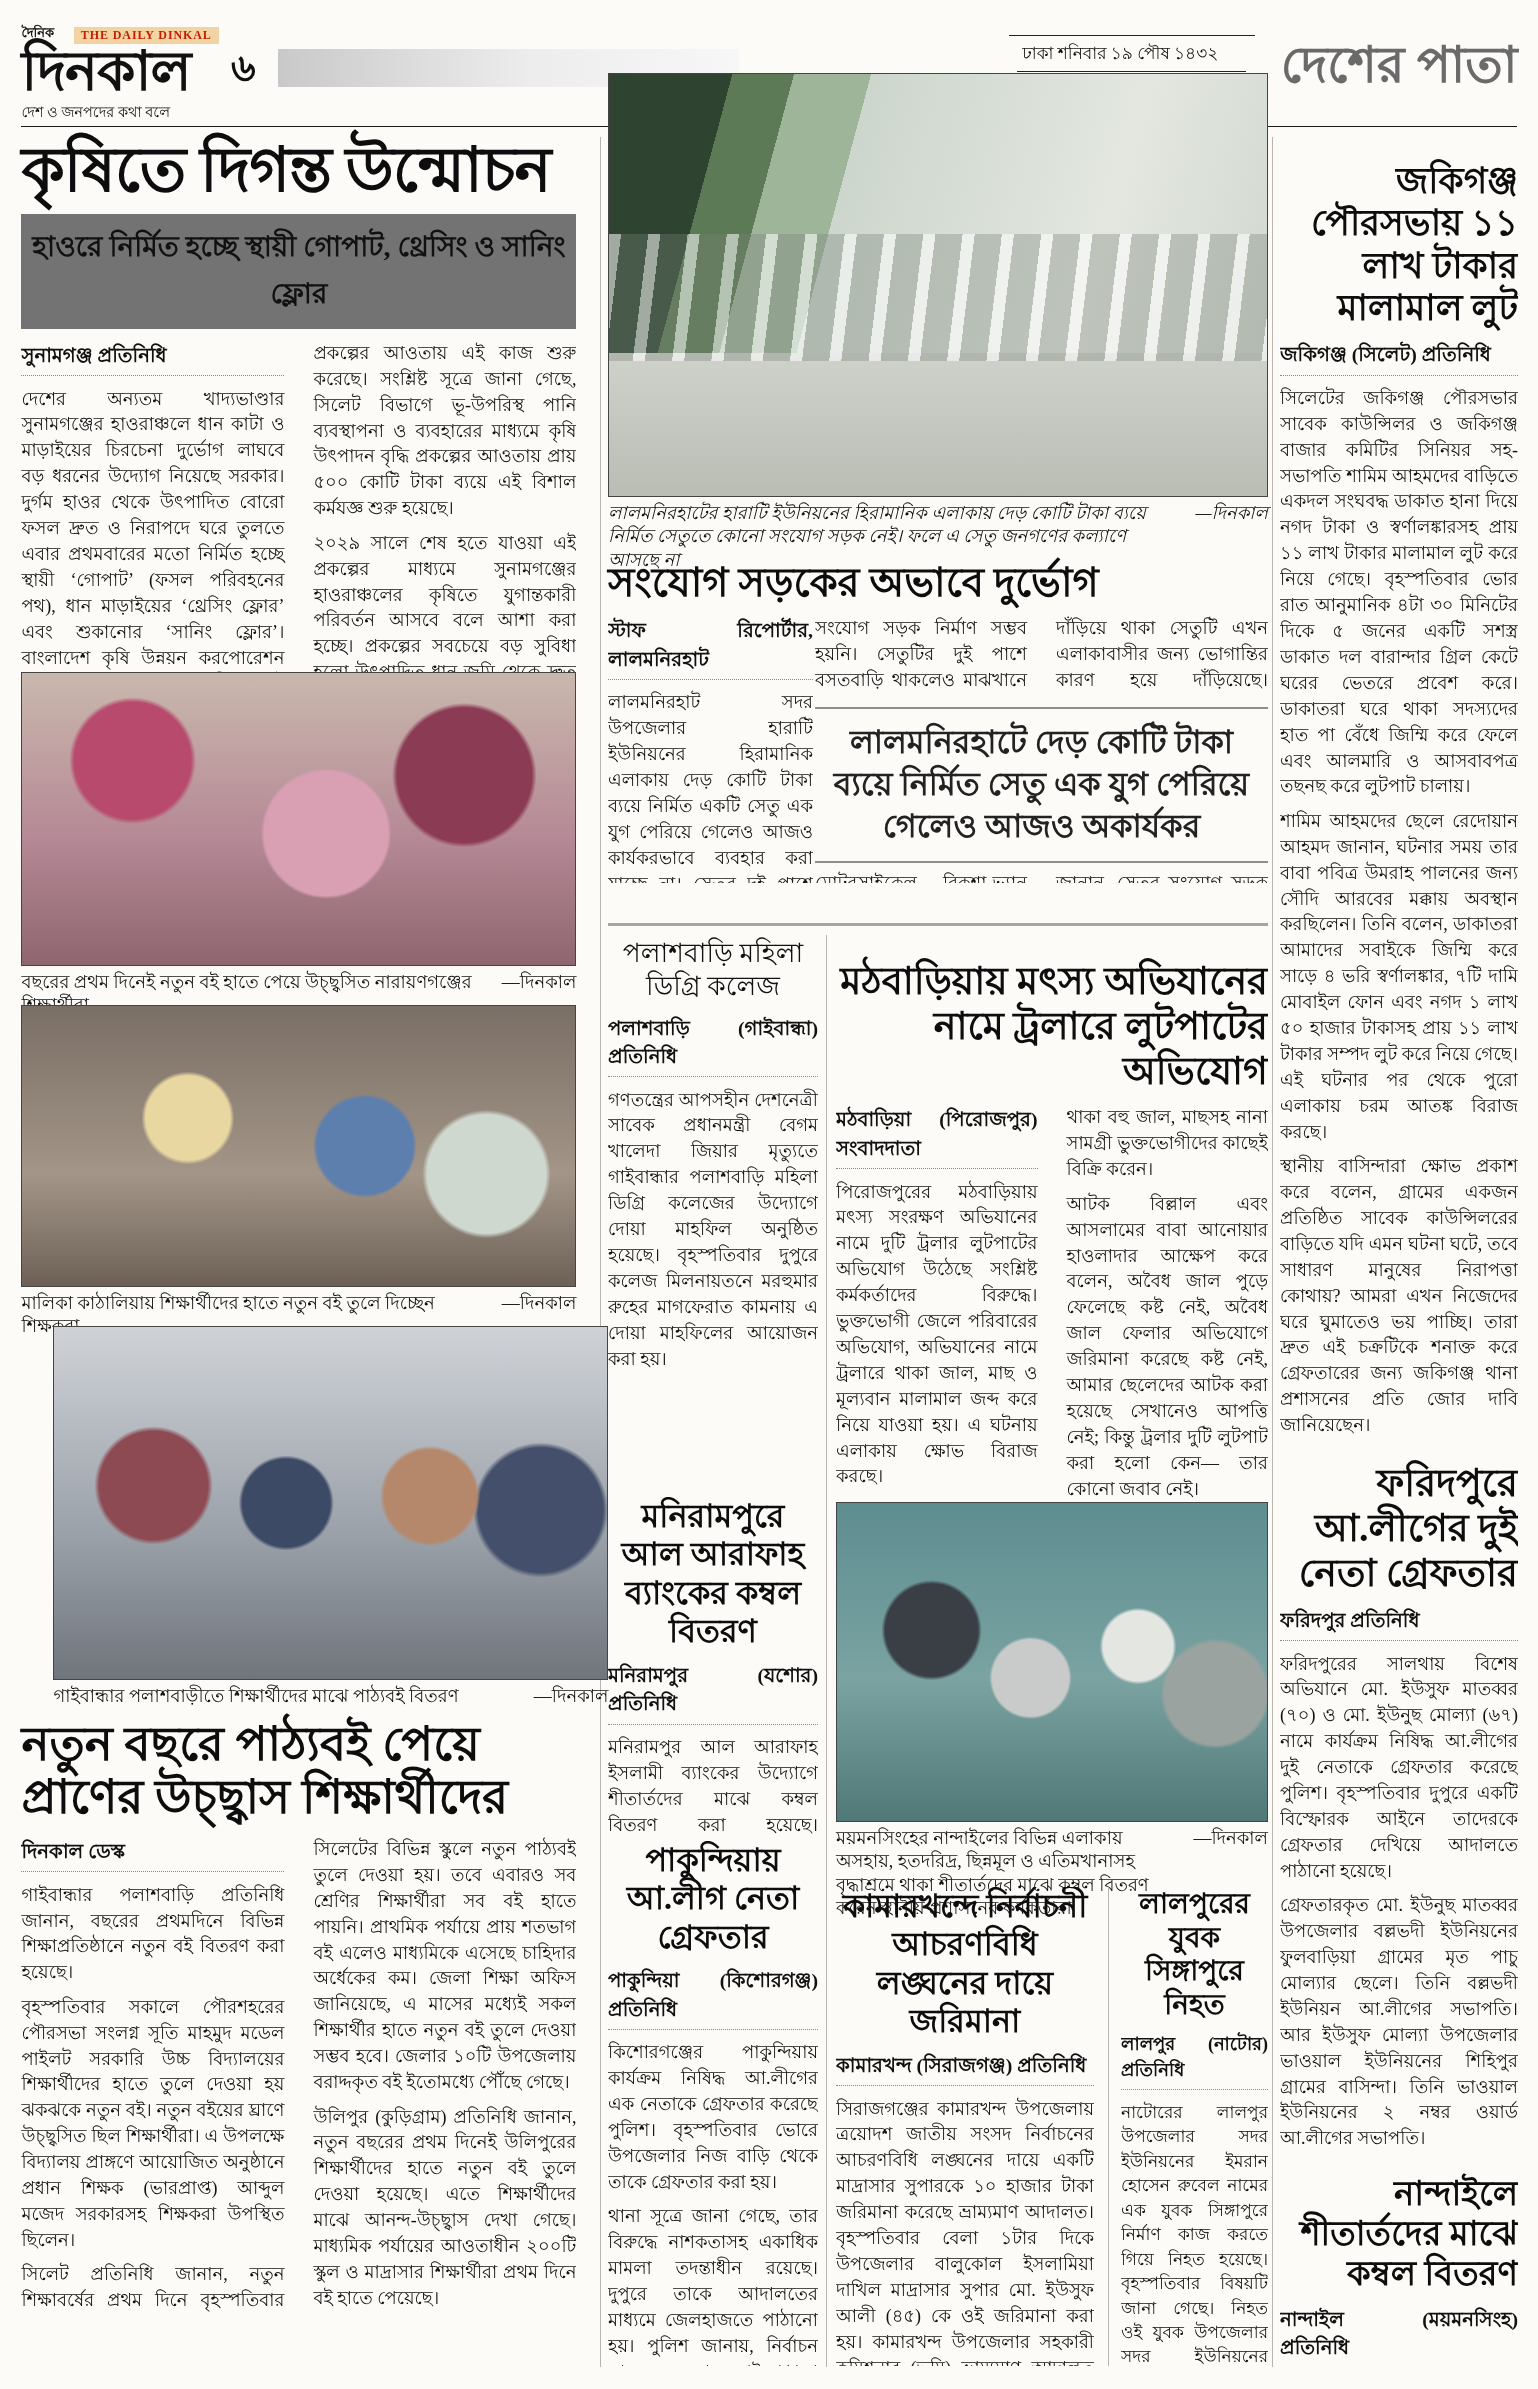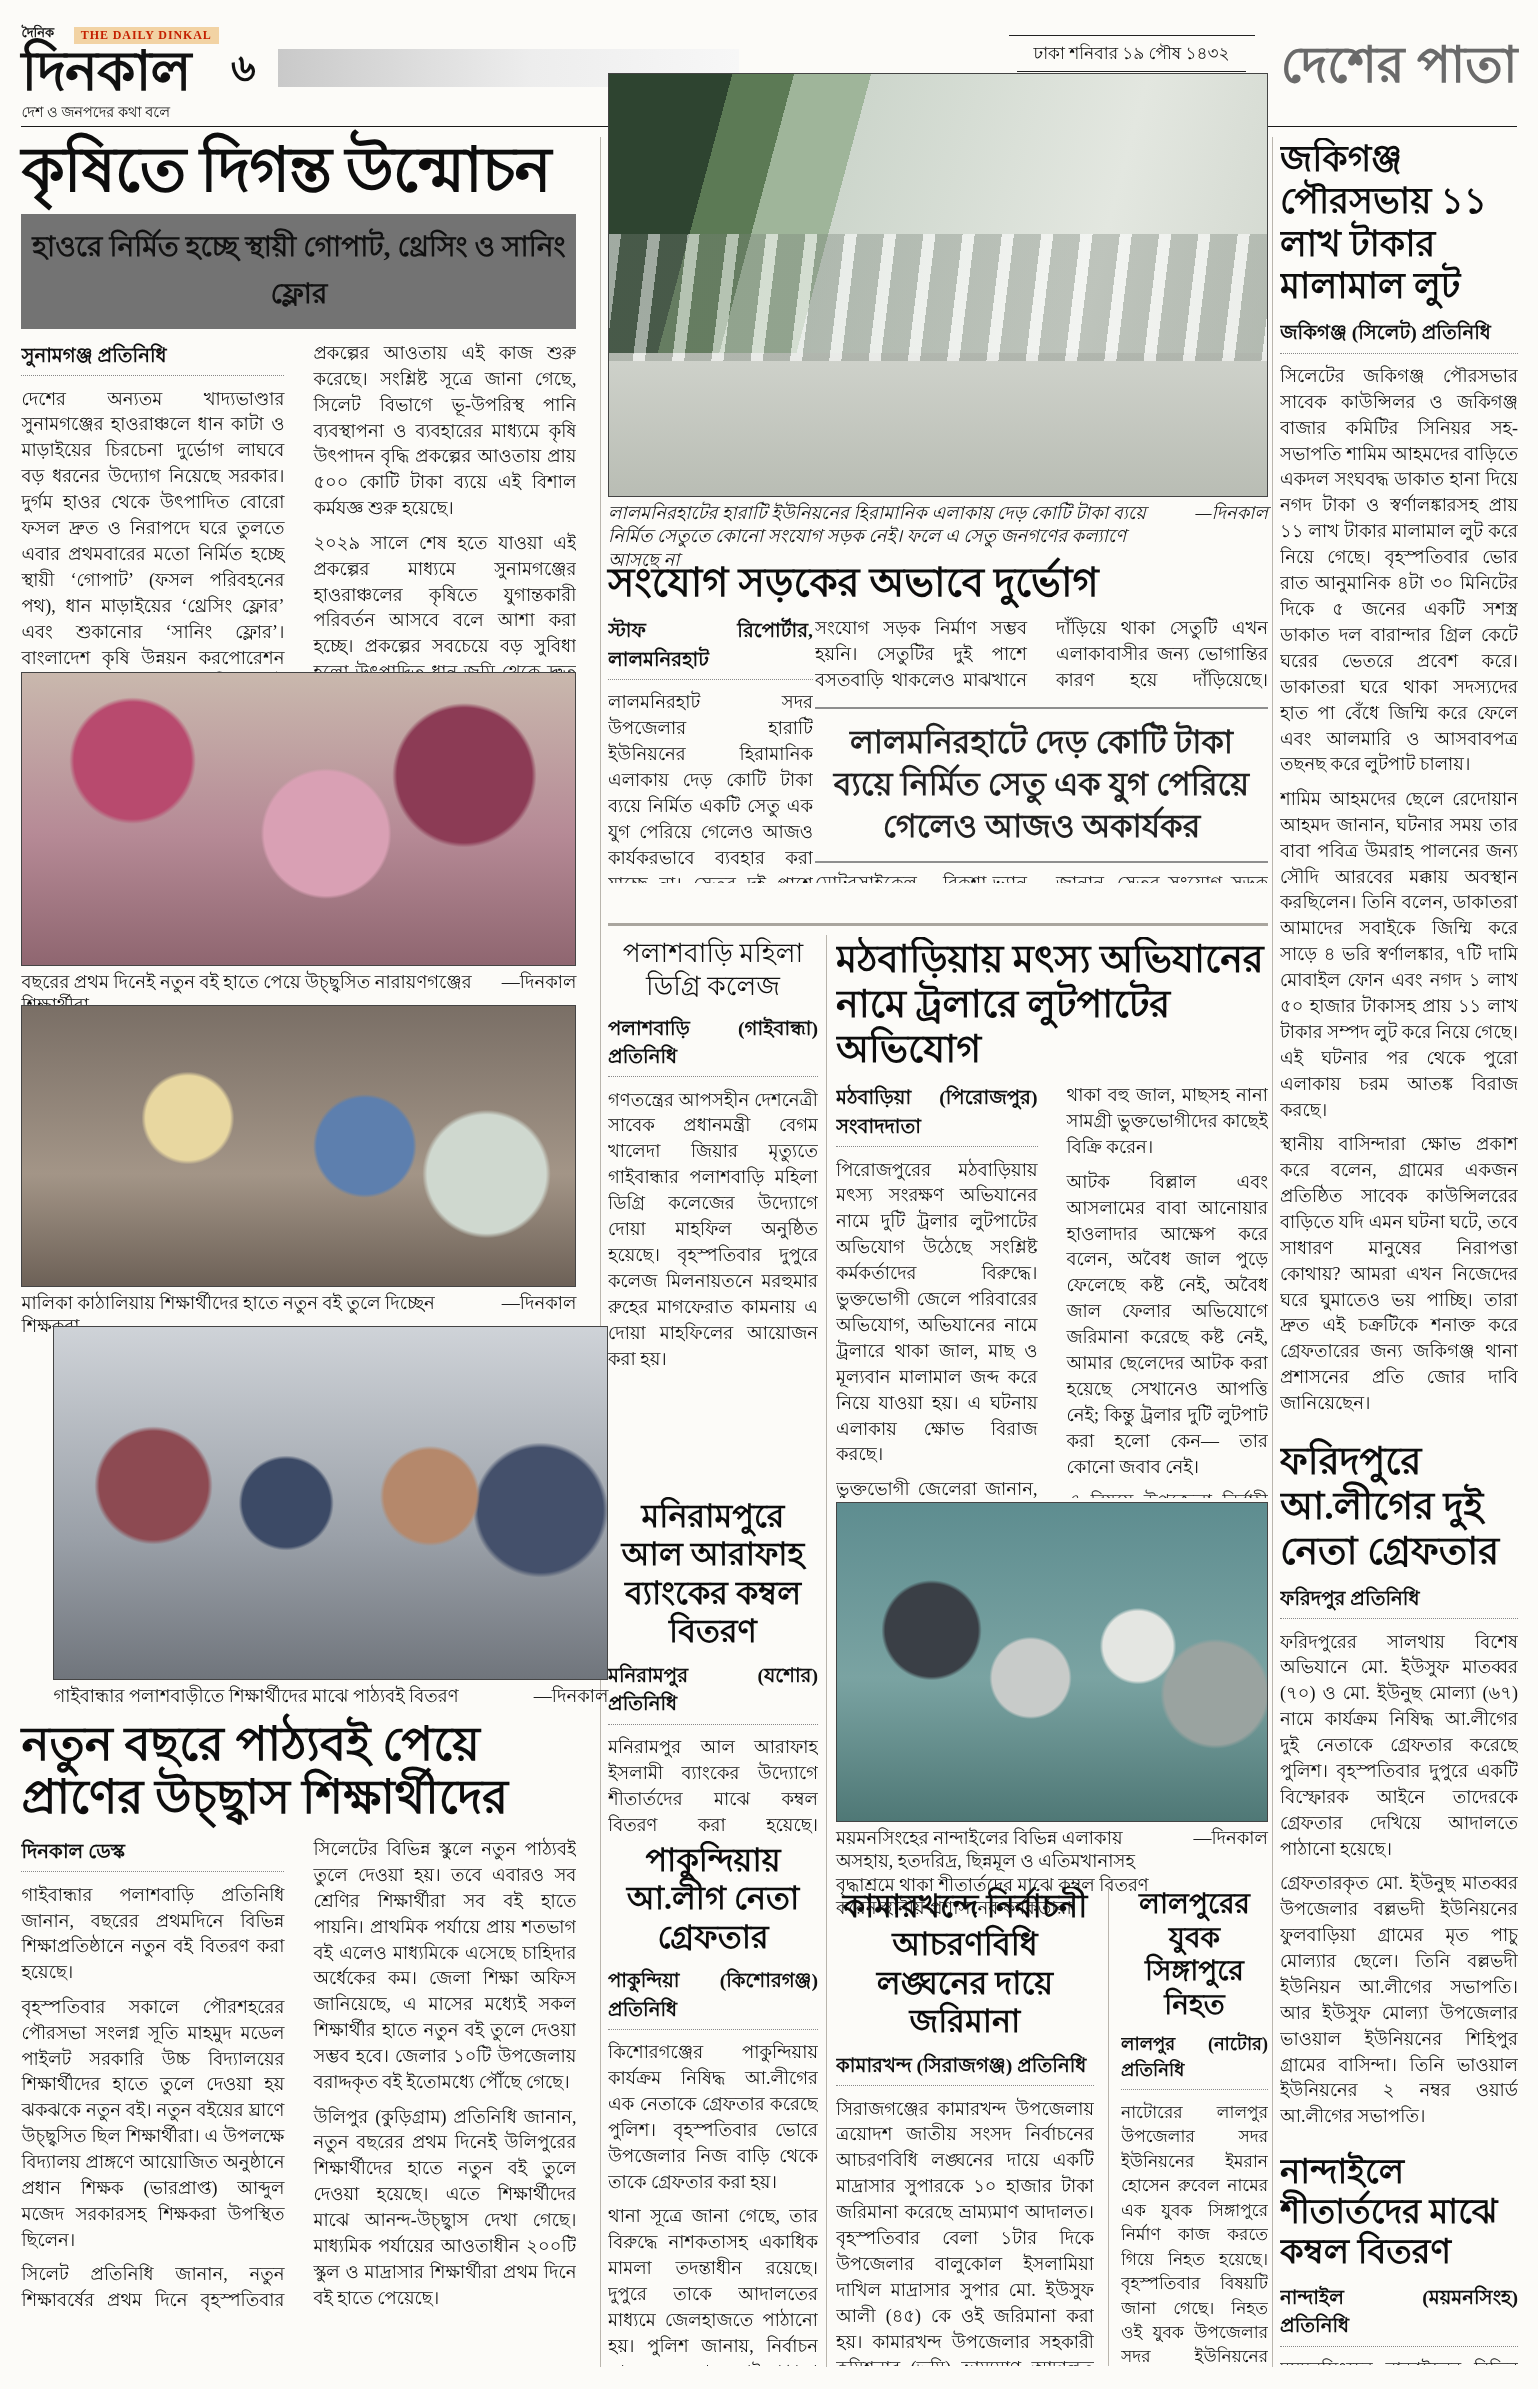--- a/index.html
+++ b/index.html
@@ -12,34 +12,34 @@
   .logo-wrap{width:201px;}
   .logo-top{display:flex;align-items:flex-end;gap:20px;}
   .logo-pre{font-size:13px;font-weight:700;}
   .logo-en{background:#f2d3a4;color:#c42000;font-size:12px;font-weight:700;
            padding:0.9px 6.8px;letter-spacing:0.9px;}
   .logo-main{font-size:55px;font-weight:900;line-height:1;letter-spacing:-0.9px;}
   .logo-tag{font-size:14.5px;margin-top:1.7px;}
   .pagenum{font-size:38px;font-weight:700;margin:0 22px 8.5px 8.5px;}
   .graybar{height:38px;width:461px;background:linear-gradient(90deg,#c9c9c9,#ededed 55%,#f7f7f7);
            align-self:center;margin-top:-12px;}
-  .datebox{margin-left:auto;margin-right:26px;text-align:center;padding:3.4px 8.5px;
+  .datebox{margin-left:auto;margin-right:26px;text-align:left;padding:3.4px 8.5px;
            border-top:1.7px solid #222;border-bottom:2.6px solid #222;margin-top:-6.8px;}
   .date-bn{font-size:17px;border-bottom:1.3px solid #222;padding:0.9px 5.1px 3.4px;}
   .date-en{font-size:22px;padding-top:2.6px;}
   .section-title{font-size:50px;font-weight:700;color:#6a6a6a;margin-top:-12px;}
   
   .vr{position:absolute;width:0.9px;background:#b9b5ad;}
   .hrule{position:absolute;height:3.4px;background:#a9a59e;}
   
   .hl{font-weight:700;color:#0d0d0d;line-height:1.08;margin:0;}
   .hl-lead{font-size:62px;letter-spacing:-0.9px;}
   .hl-bridge{font-size:40px;}
   .hl-books{font-size:47px;line-height:1.12;}
-  .hl-mid{font-size:38px;text-align:left;line-height:1.18;}
+  .hl-mid{font-size:38px;text-align:right;line-height:1.18;margin-top:22px;}
   .hl-small{font-size:32px;text-align:center;line-height:1.2;}
   .kicker{font-size:26.5px;text-align:center;font-weight:400;line-height:1.25;}
   .subhead{background:#737373;font-size:28px;font-weight:700;text-align:center;
            padding:10.3px 8.5px;margin-top:10.3px;}
   .byline{font-weight:700;font-size:19.7px;border-bottom:1.7px dotted #888;
           padding-bottom:6px;margin:0 0 10.3px 0;}
   .bodytext{font-size:18px;line-height:1.44;text-align:justify;}
   .bodytext p{margin:0 0 8.5px 0;text-indent:0;}
   .cols2{columns:2;column-gap:29px;}
   .clip{overflow:hidden;}

